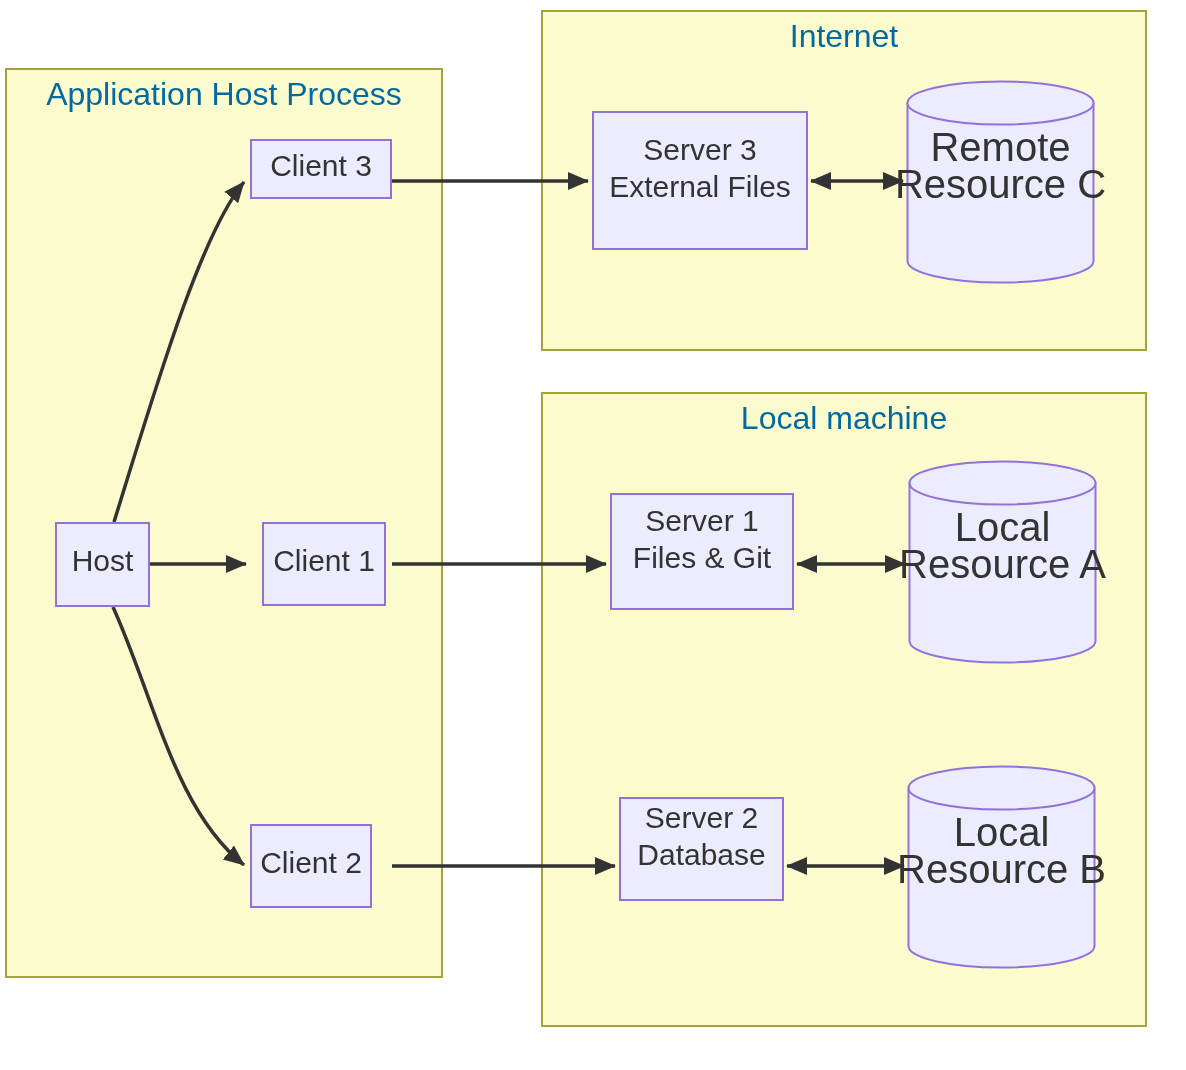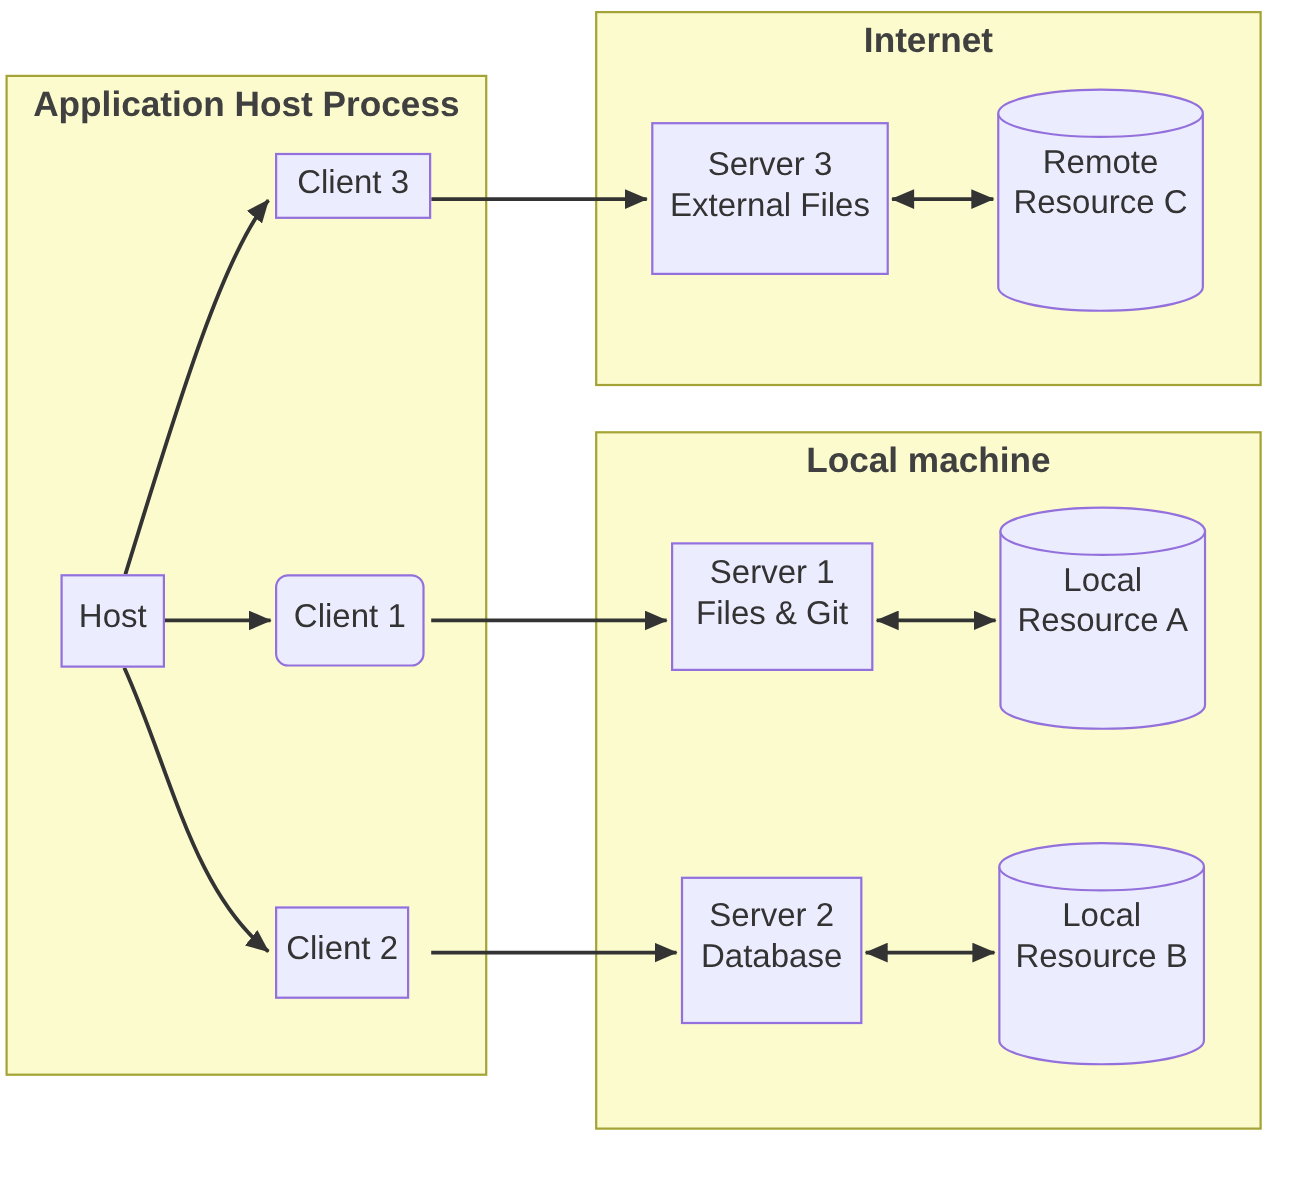--- a/index.html
+++ b/index.html
@@ -25,22 +25,21 @@
     z-index: 1;
   }
   .cluster-title {
     position: absolute;
     top: 6px;
     left: 0;
     right: 0;
     text-align: center;
     font-size: 32px;
     line-height: 36px;
-    color: #404040;
-    font-weight: bold;
+    color: #0369a1;
   }
   
   svg.edges {
     position: absolute;
     left: 0;
     top: 0;
     z-index: 2;
     pointer-events: none;
   }
   svg.edges path.edge {
@@ -81,21 +80,21 @@
     left: 0;
     top: 0;
     right: 0;
     bottom: 0;
     display: flex;
     flex-direction: column;
     align-items: center;
     justify-content: center;
     padding-bottom: 34px;
     text-align: center;
-    font-size: 30px;
+    font-size: 40px;
     line-height: 37px;
     z-index: 2;
   }
   .cyl .cyl-label span { display: block; white-space: nowrap; }
 </style>
 </head>
 <body>
 
 <div class="canvas">
 
@@ -135,39 +134,39 @@
   </svg>
 
   <div class="node one-line" style="left:55px; top:522px; width:95px; height:85px;">
     <span>Host</span>
   </div>
 
   <div class="node one-line" style="left:250px; top:139px; width:142px; height:60px;">
     <span>Client 3</span>
   </div>
 
-  <div class="node one-line" style="left:250px; top:522px; width:136px; height:84px;border-radius:12px;">
+  <div class="node one-line" style="left:262px; top:522px; width:124px; height:84px;">
     <span>Client 1</span>
   </div>
 
   <div class="node one-line" style="left:250px; top:824px; width:122px; height:84px;">
     <span>Client 2</span>
   </div>
 
   <div class="node two-line" style="left:592px; top:111px; width:216px; height:139px;">
     <span>Server 3</span>
     <span>External Files</span>
   </div>
 
   <div class="node two-line" style="left:610px; top:493px; width:184px; height:117px;">
     <span>Server 1</span>
     <span>Files &amp; Git</span>
   </div>
 
-  <div class="node two-line" style="left:619px; top:797px; width:165px; height:134px;">
+  <div class="node two-line" style="left:619px; top:797px; width:165px; height:104px;">
     <span>Server 2</span>
     <span>Database</span>
   </div>
 
   <div class="cyl" style="left:906px; top:80px; width:189px; height:205px;">
     <svg class="cyl-shape" width="189" height="205" viewBox="0 0 189 205">
       <path d="M 1.5 23 L 1.5 181 A 93 21.5 0 0 0 187.5 181 L 187.5 23" fill="#ECECFF" stroke="#9370DB" stroke-width="2"></path>
       <ellipse cx="94.5" cy="23" rx="93" ry="21.5" fill="#ECECFF" stroke="#9370DB" stroke-width="2"></ellipse>
     </svg>
     <div class="cyl-label">

